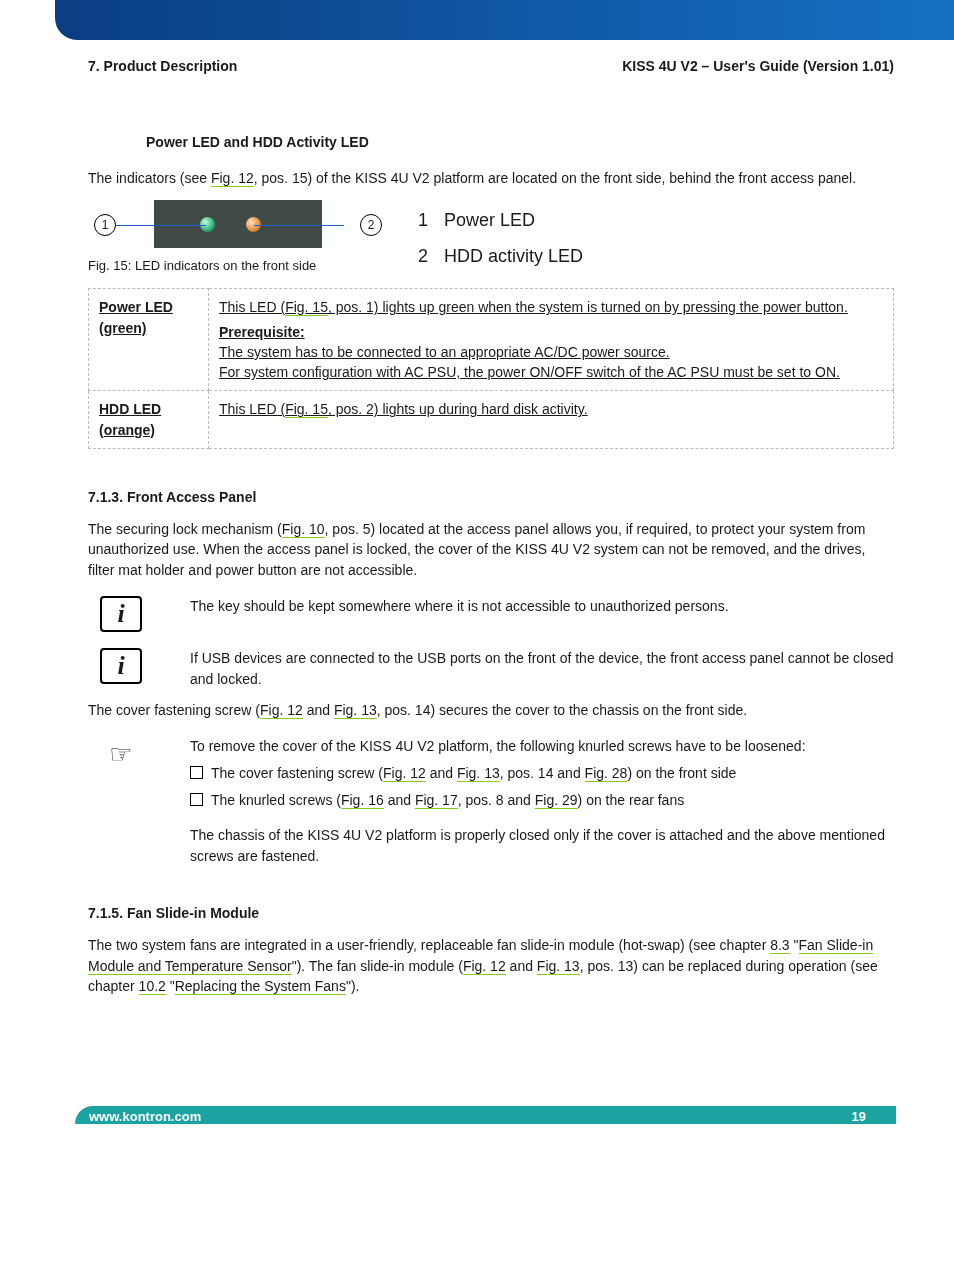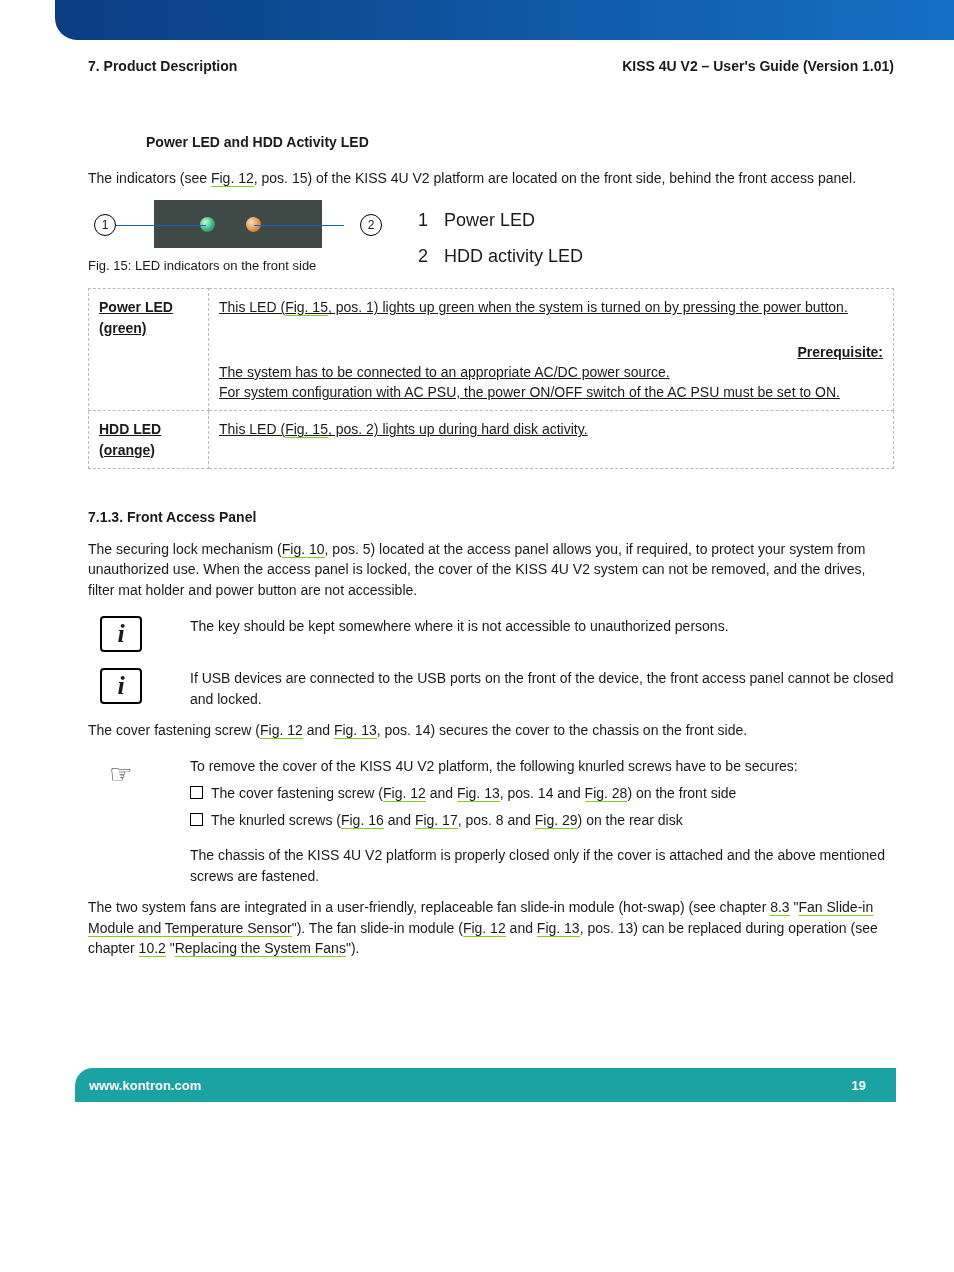--- a/index.html
+++ b/index.html
@@ -93,21 +93,21 @@
   }
   table.desc td {
     border: 1px dashed #bbb;
     padding: 8px 10px;
     vertical-align: top;
     font-size: 14px;
     line-height: 1.45;
     text-decoration: underline;
   }
   table.desc td:first-child { width: 120px; font-weight: 700; }
-  .prereq { font-weight: 700; margin-top: 24px; display: block; text-align: right; }
+  .prereq { font-weight: 700; margin-top: 4px; display: block; }
   h3.subsec {
     font-weight: 700;
     font-size: 14px;
     margin: 38px 0 14px 0;
   }
   .note-row {
     display: flex;
     align-items: flex-start;
     gap: 48px;
     margin: 16px 0 10px 12px;
@@ -132,26 +132,26 @@
   .note-text .box {
     display: inline-block;
     width: 13px; height: 13px;
     border: 1.5px solid #000;
     margin-top: 3px;
     flex-shrink: 0;
   }
   .note-text .after { margin-top: 14px; }
   .footer {
     margin-top: 110px;
-    height: 34px;
+    height: 18px;
     background: #1aa3a2;
     color: #fff;
     display: flex;
     justify-content: space-between;
-    align-items: center;
+    align-items: flex-end;
     padding: 1px 30px 0 14px;
     font-size: 13px;
     font-weight: 700;
     border-top-left-radius: 18px;
     margin-left: 75px;
     margin-right: 58px;
   }
 </style>
 </head>
 <body>
@@ -225,37 +225,38 @@
     <div class="note-text">If USB devices are connected to the USB ports on the front of the device, the front access panel cannot be closed and locked.</div>
   </div>
 
   <p>
     <span>The cover fastening screw (</span><span class="xref">Fig. 12</span><span> and </span><span class="xref">Fig. 13</span><span>, pos. 14) secures the cover to the chassis on the front side.</span>
   </p>
 
   <div class="note-row">
     <div class="hand-icon">☞</div>
     <div class="note-text">
-      <div>To remove the cover of the KISS 4U V2 platform, the following knurled screws have to be secures:</div>
+      <div>To remove the cover of the KISS 4U V2 platform, the following knurled screws have to be loosened:</div>
       <div class="item">
         <span class="box"></span>
         <span>
           <span>The cover fastening screw (</span><span class="xref">Fig. 12</span><span> and </span><span class="xref">Fig. 13</span><span>, pos. 14 and </span><span class="xref">Fig. 28</span><span>) on the front side</span>
         </span>
       </div>
       <div class="item">
         <span class="box"></span>
         <span>
-          <span>The knurled screws (</span><span class="xref">Fig. 16</span><span> and </span><span class="xref">Fig. 17</span><span>, pos. 8 and </span><span class="xref">Fig. 29</span><span>) on the rear disk</span>
+          <span>The knurled screws (</span><span class="xref">Fig. 16</span><span> and </span><span class="xref">Fig. 17</span><span>, pos. 8 and </span><span class="xref">Fig. 29</span><span>) on the rear fans</span>
         </span>
       </div>
       <div class="after">The chassis of the KISS 4U V2 platform is properly closed only if the cover is attached and the above mentioned screws are fastened.</div>
     </div>
   </div>
 
+  <h3 class="subsec">7.1.5. Fan Slide-in Module</h3>
   <p>
     <span>The two system fans are integrated in a user-friendly, replaceable fan slide-in module (hot-swap) (see chapter </span><span class="xref">8.3</span><span> "</span><span class="xref">Fan Slide-in Module and Temperature Sensor</span><span>"). The fan slide-in module (</span><span class="xref">Fig. 12</span><span> and </span><span class="xref">Fig. 13</span><span>, pos. 13) can be replaced during operation (see chapter </span><span class="xref">10.2</span><span> "</span><span class="xref">Replacing the System Fans</span><span>").</span>
   </p>
 
 </div>
 
 <div class="footer">
   <span>www.kontron.com</span>
   <span>19</span>
 </div>

